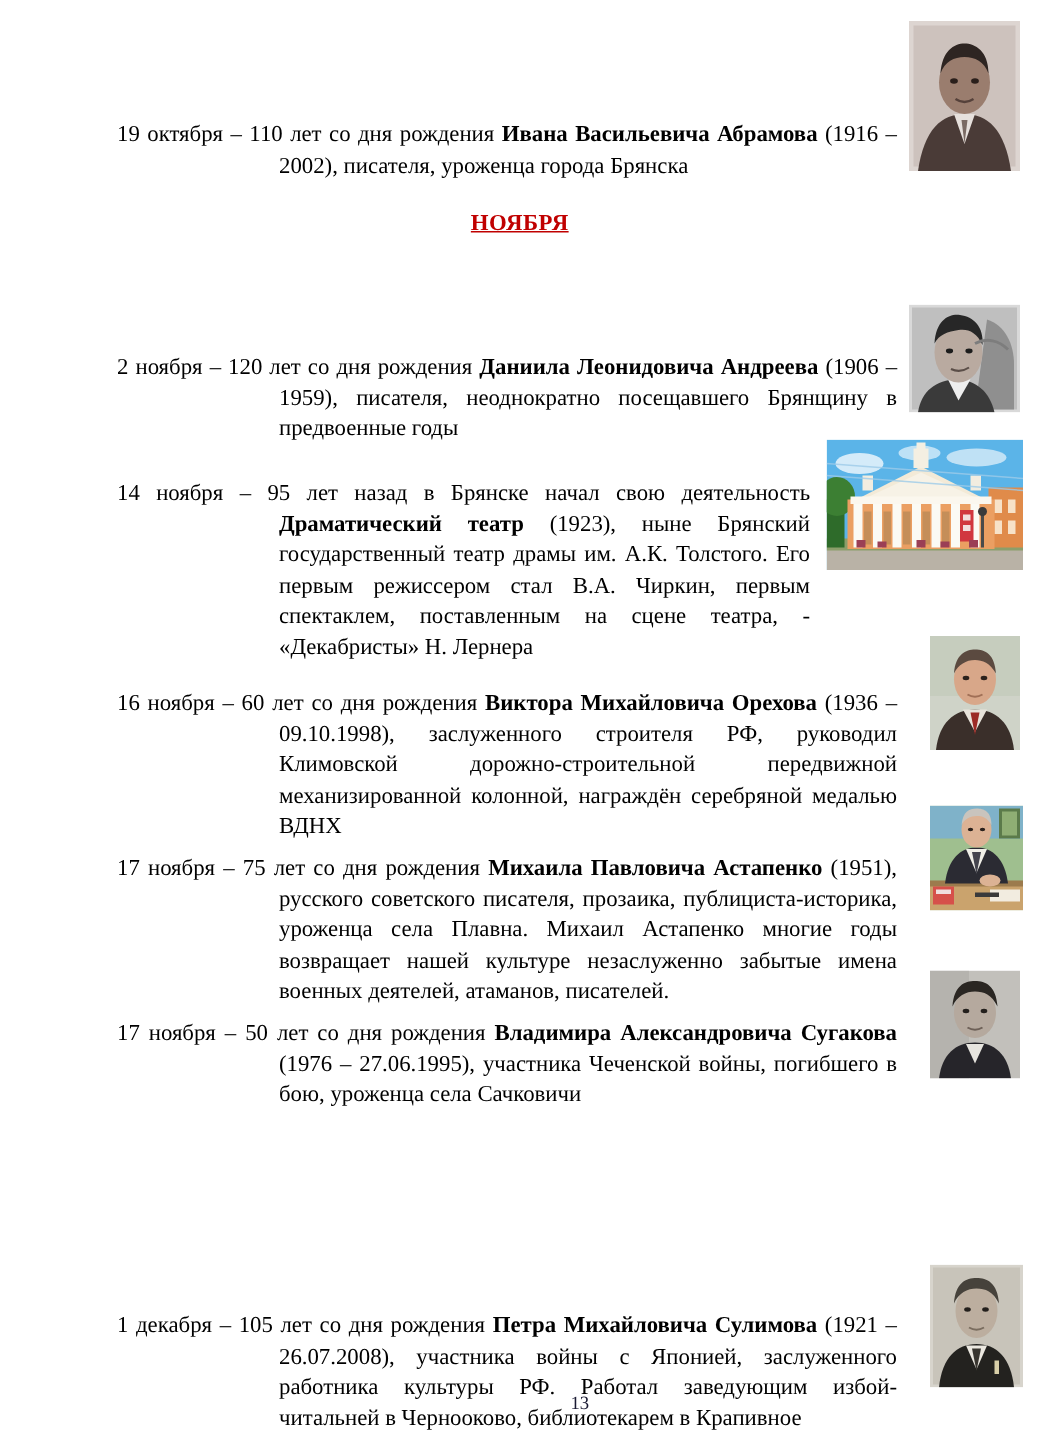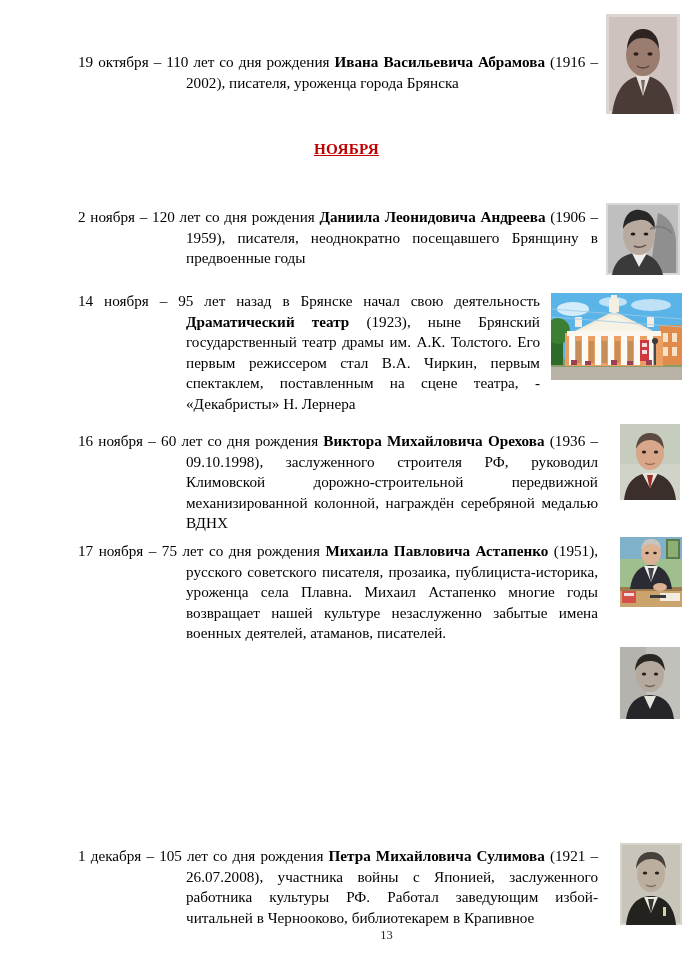--- a/index.html
+++ b/index.html
@@ -19,20 +19,21 @@
     position: relative;
     width: 693px;
     height: 960px;
     box-sizing: border-box;
   }
 
   
   .entry {
     position: absolute;
     box-sizing: border-box;
+    margin-top: 28px;
   }
   .entry p {
     margin: 0;
     text-align: justify;
     text-justify: inter-word;
     font-size: 15.2px;
     line-height: 20.6px;
     text-indent: -108px;
     padding-left: 108px;
     hyphens: none;
@@ -264,20 +265,29 @@
         <ellipse cx="35" cy="16" rx="1.8" ry="1.2" fill="#2b211c"></ellipse>
         <rect x="2" y="54" width="14" height="12" fill="#d6504a"></rect>
         <rect x="4" y="56" width="10" height="3" fill="#f0dede"></rect>
         <rect x="40" y="56" width="20" height="8" fill="#f2ece0"></rect>
         <rect x="30" y="58" width="16" height="3" fill="#3a3a3a"></rect>
         <ellipse cx="40" cy="50" rx="7" ry="4" fill="#dcb294"></ellipse>
       </svg>
     </div>
   </div>
 
+  <div class="entry" style="left:78px; top:651px; width:520px;">
+    <p>
+      <span>17 ноября</span>
+      <span>–</span>
+      <span>50 лет со дня рождения</span>
+      <b>Владимира Александровича Сугакова</b>
+      <span>(1976 – 27.06.1995), участника Чеченской войны, погибшего в бою, уроженца села Сачковичи</span>
+    </p>
+  </div>
 
   <div class="photo" style="left:620px; top:647px; width:60px; height:72px;">
     <div class="inner">
       <svg viewBox="0 0 60 72" preserveAspectRatio="none">
         <rect width="60" height="72" fill="#cfcdc8"></rect>
         <rect x="0" y="0" width="60" height="72" fill="#c2c0bb"></rect>
         <rect x="0" y="0" width="26" height="72" fill="#b5b3ae"></rect>
         <path d="M6 72 C8 56 17 48 30 48 C43 48 52 56 54 72 Z" fill="#26252a"></path>
         <path d="M24 49 L30 62 L36 49 Z" fill="#e6e4de"></path>
         <ellipse cx="30" cy="28" rx="14" ry="17" fill="#b5a99e"></ellipse>

